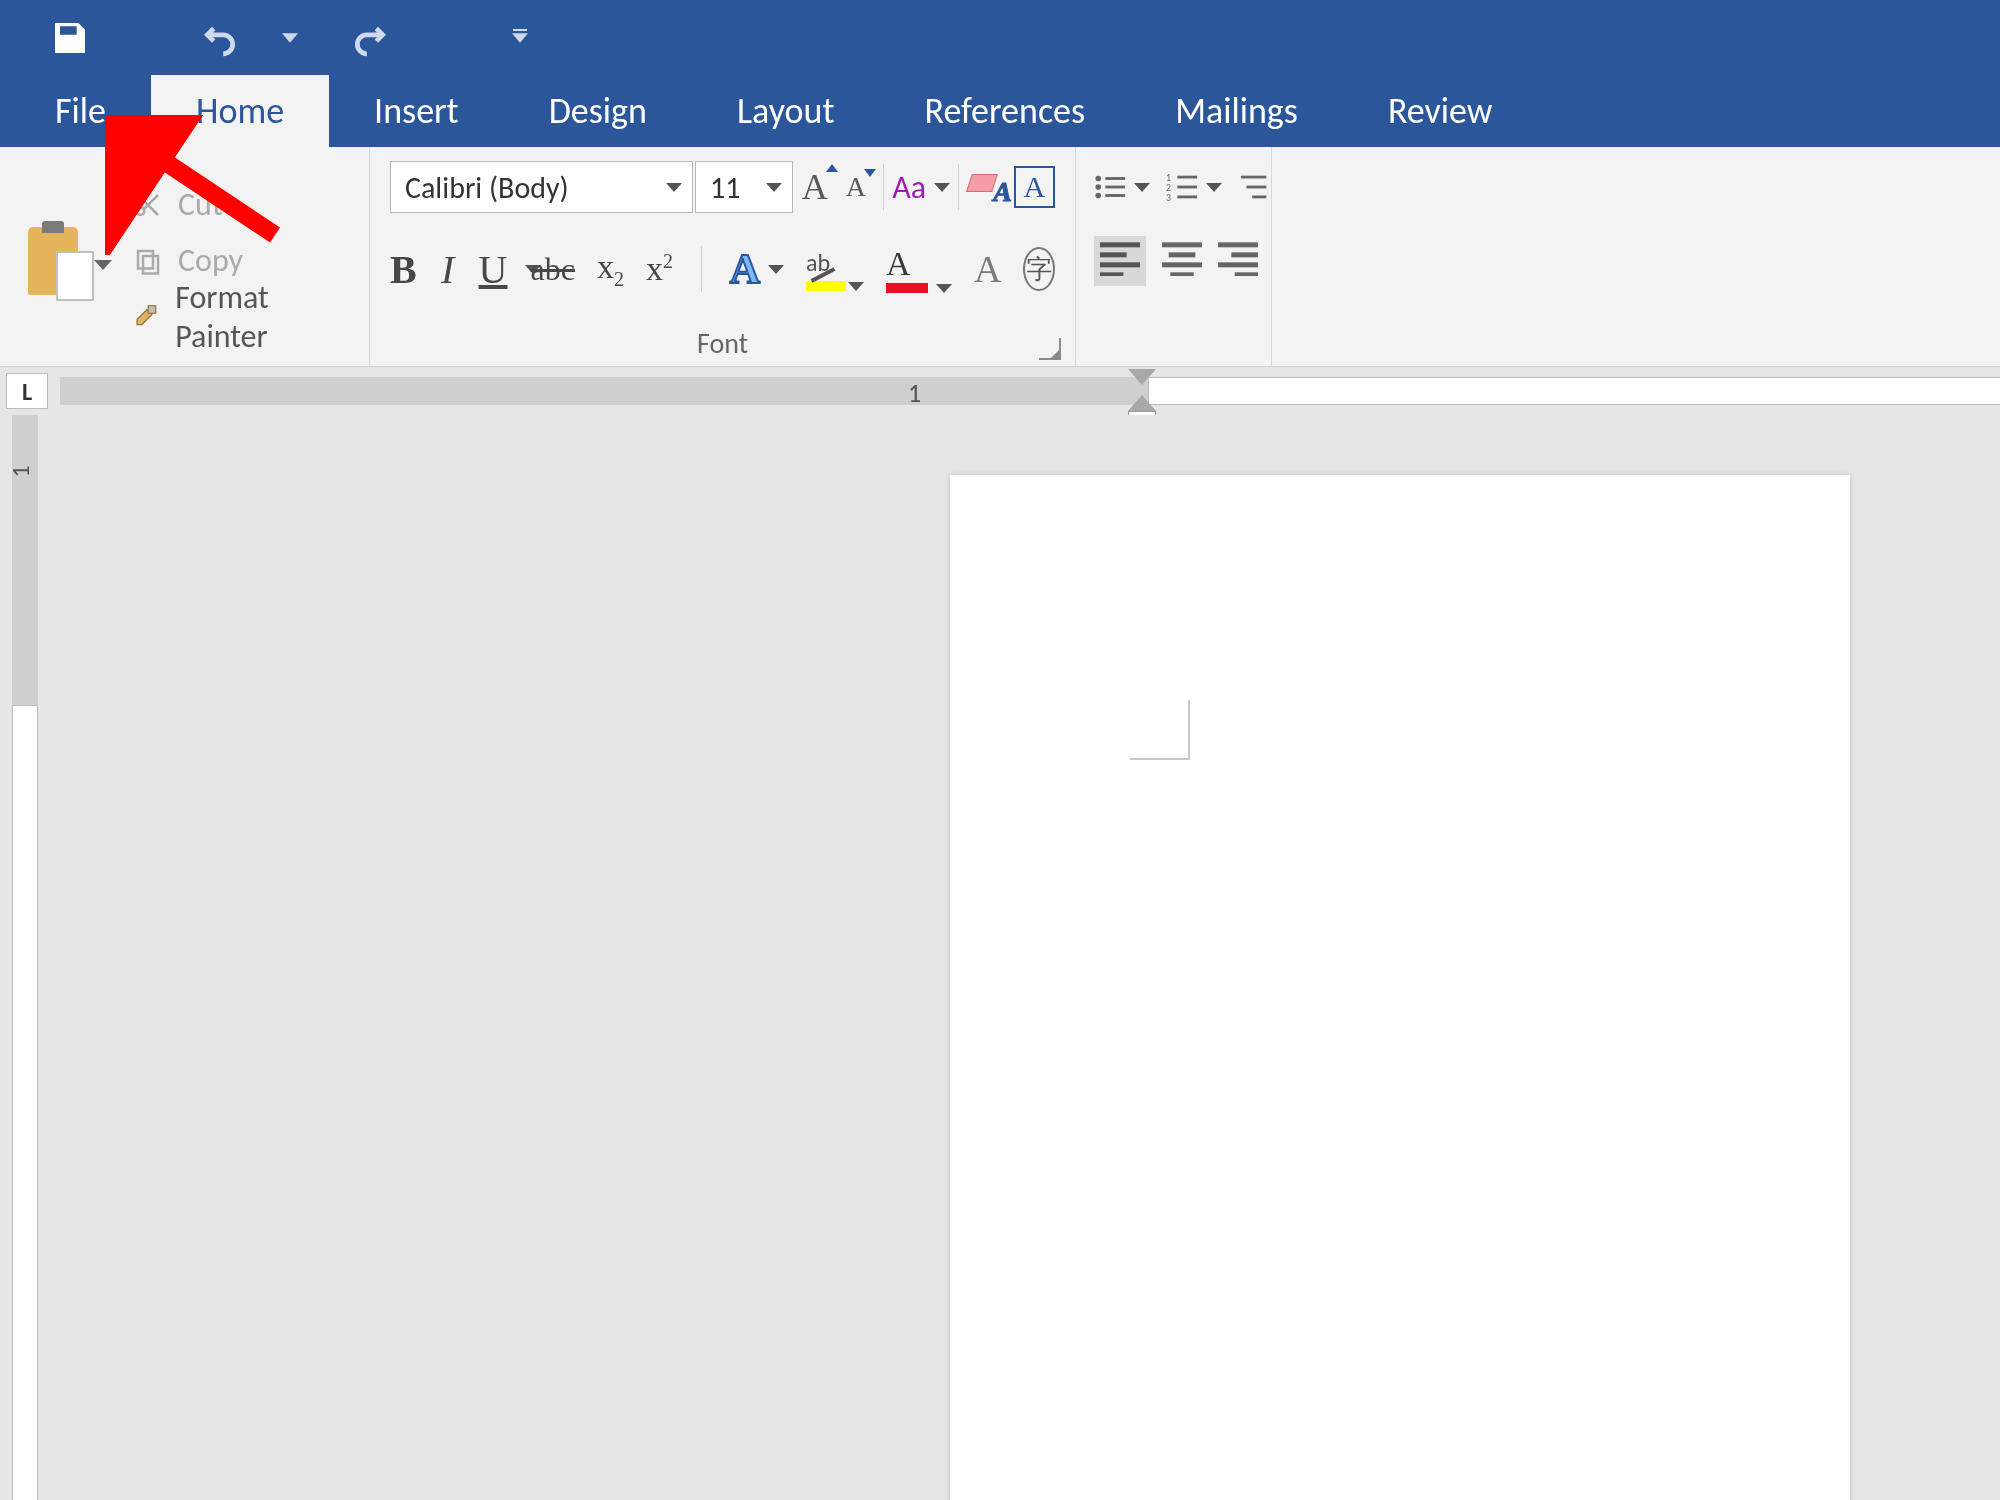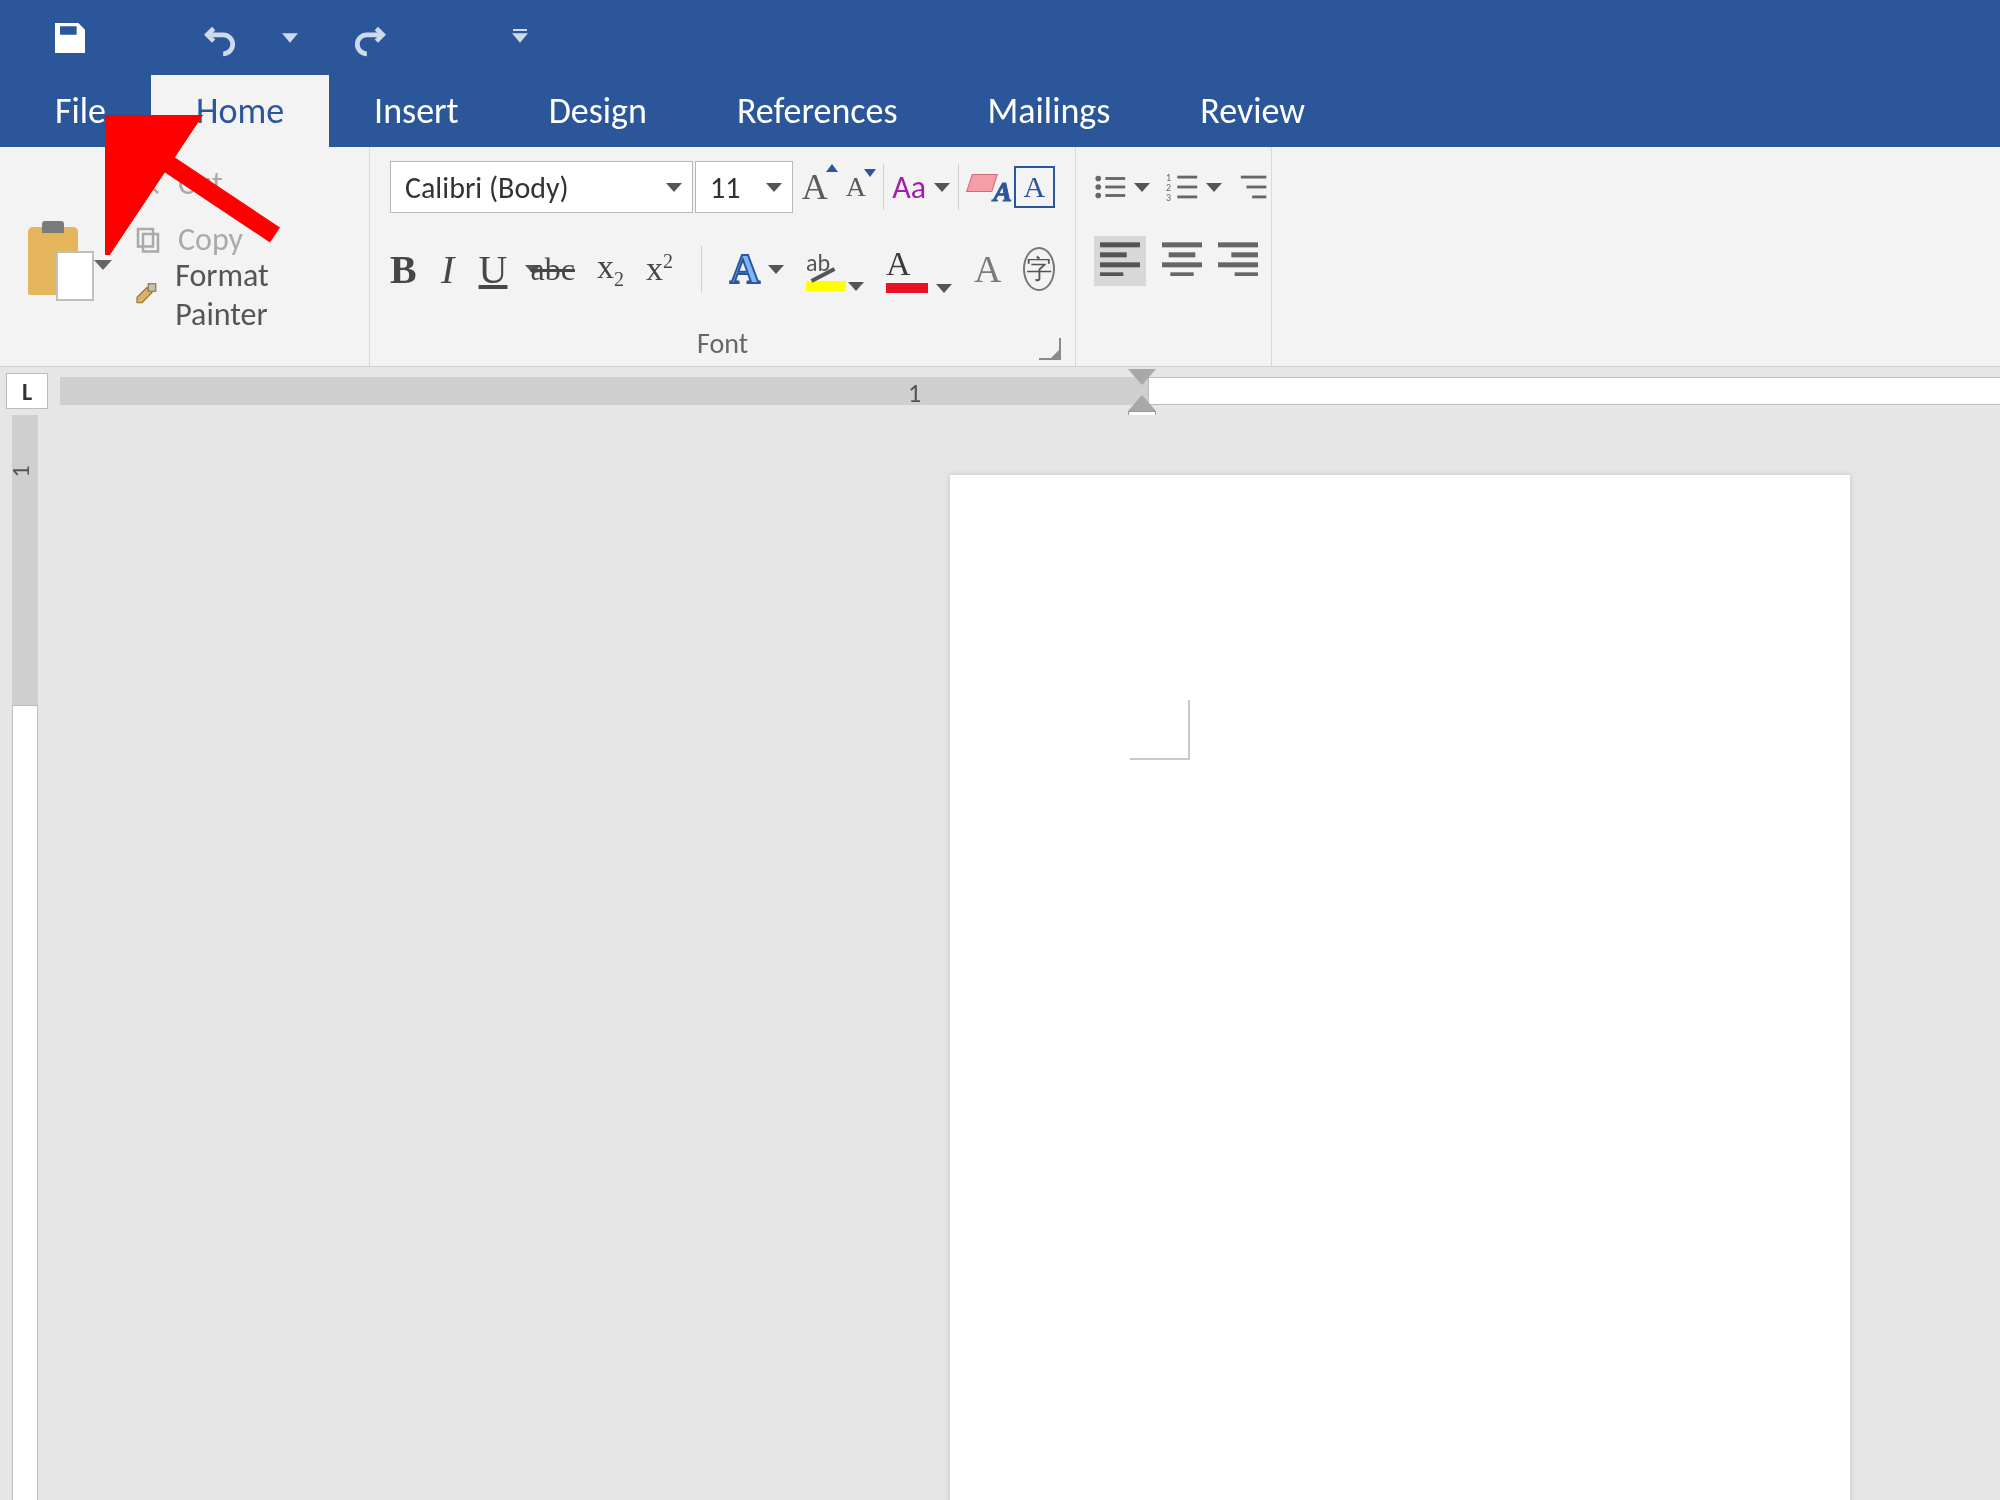--- a/index.html
+++ b/index.html
@@ -133,21 +133,21 @@
     width: 38px; height: 50px;
     background: #fff;
     border: 2px solid #bfbfbf;
   }
   .paste-label { font-size: 30px; color:#444; margin-top:10px; }
   .paste-dropdown {
     width:0;height:0;border-left:9px solid transparent;border-right:9px solid transparent;border-top:10px solid #666;margin-top:8px;
   }
 
   .clip-buttons {
-    display:flex; flex-direction:column; justify-content:flex-start;
+    display:flex; flex-direction:column; justify-content:center;
     margin-left: 16px;
     color:#8a8a8a;
   }
   .clip-row {
     display:flex; align-items:center; font-size:32px;
     height: 56px;
     cursor:pointer;
   }
   .clip-row .mini-icon { width:40px; display:flex; justify-content:center; margin-right:10px;}
   .clip-row.disabled { color:#aaaaaa; }
@@ -298,20 +298,21 @@
       </svg>
     <div style="position:absolute;width:14px;height:2px;background:#cfd9ec;margin-top:-16px;"></div>
   </div>
 </div>
 
 <div class="tabstrip">
   <div class="tab file">File</div>
   <div class="tab active">Home</div>
   <div class="tab">Insert</div>
   <div class="tab">Design</div>
+  <div class="tab">Layout</div>
   <div class="tab">References</div>
   <div class="tab">Mailings</div>
   <div class="tab">Review</div>
 </div>
 
 <div class="ribbon">
 
   <div class="group clipboard" style="width:370px;">
     <div class="group-body">
       <div class="paste-block">

